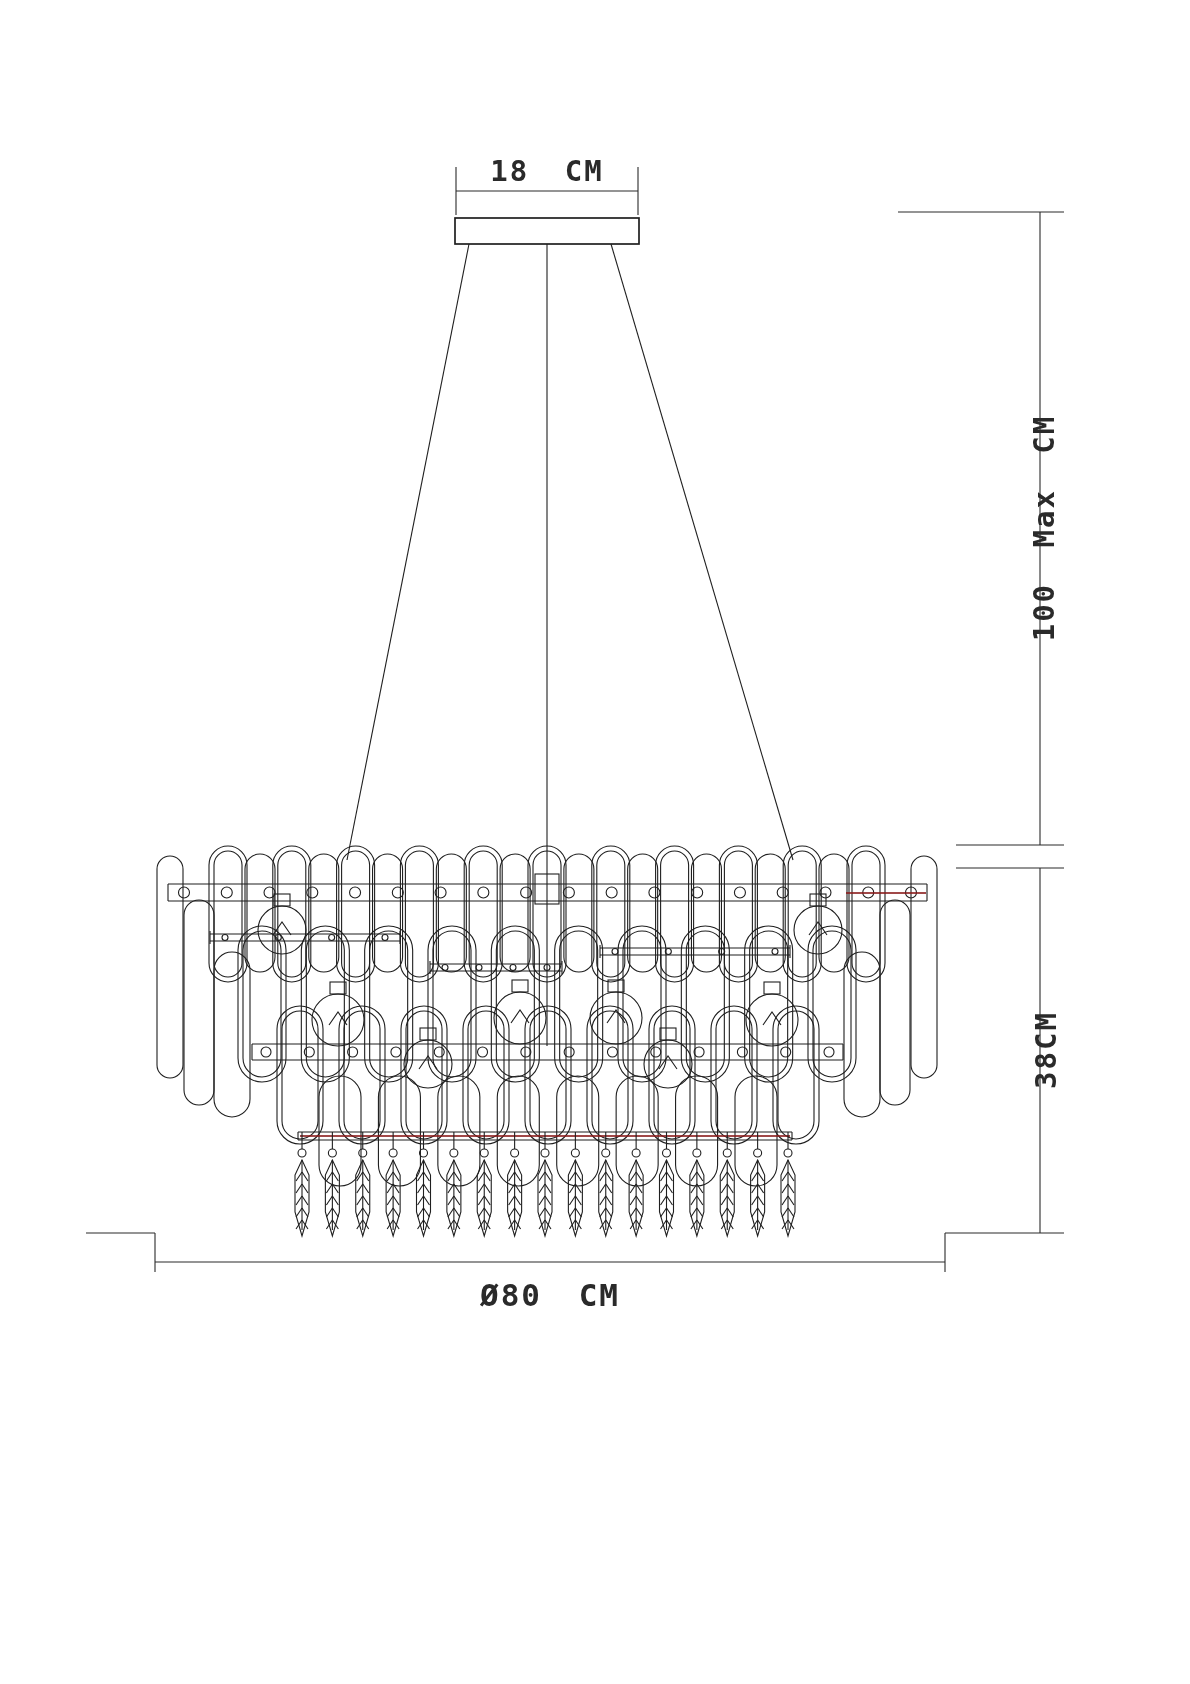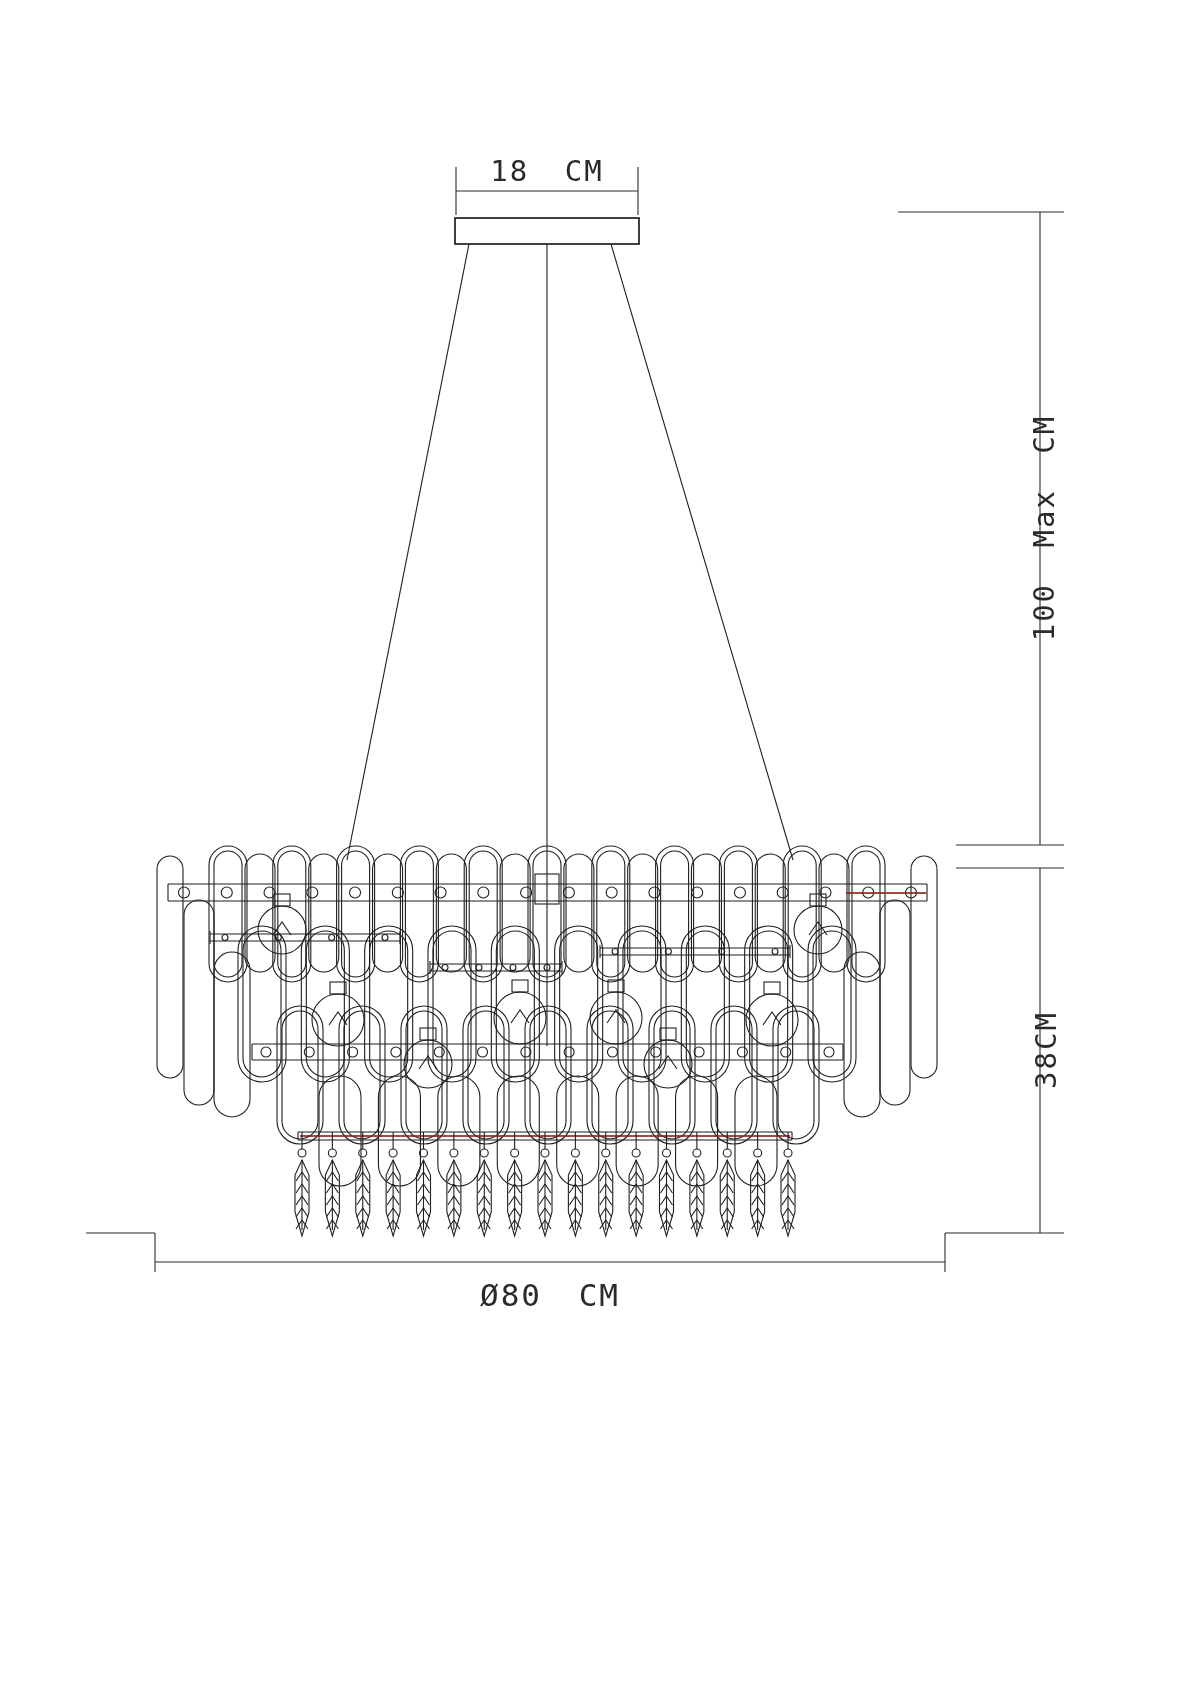--- a/index.html
+++ b/index.html
@@ -2,21 +2,21 @@
 <html style="--line: #1f1f1f; --dim: #2a2a2a; --accent: #8a1a1a; --bg: #ffffff;"><head>
 <meta charset="utf-8">
 <style>
   :root{
     --line:#1f1f1f;
     --dim:#2a2a2a;
     --accent:#8a1a1a;
     --bg:#ffffff;
   }
   html,body{margin:0;padding:0;background:var(--bg);}
-  .page{width:1190px;height:1684px;background:var(--bg);position:relative;overflow:hidden;}
+  .page{width:1190px;height:1684px;background:var(--bg);position:relative;overflow:hidden;font-weight:bold;}
   svg{display:block;}
   svg text{font-family:"DejaVu Sans Mono","Liberation Mono",monospace;fill:var(--dim);}
   .dim-text{font-size:29px;letter-spacing:2px;word-spacing:16px;}
   .big{font-size:31px;}
   .dl{stroke:var(--dim);stroke-width:1.1;fill:none;}
   .fl{stroke:var(--line);stroke-width:1.7;fill:none;}
   .cl{stroke:var(--line);stroke-width:1.1;fill:none;}
   .red{stroke:var(--accent);stroke-width:2;opacity:.8;fill:none;}
 </style>
 </head>

